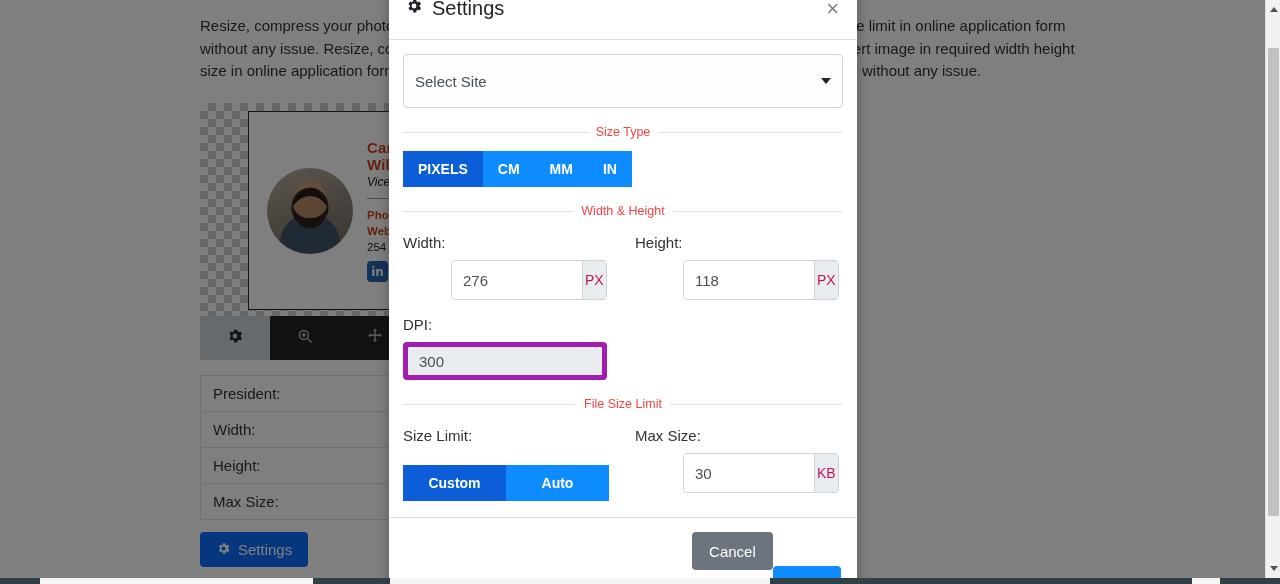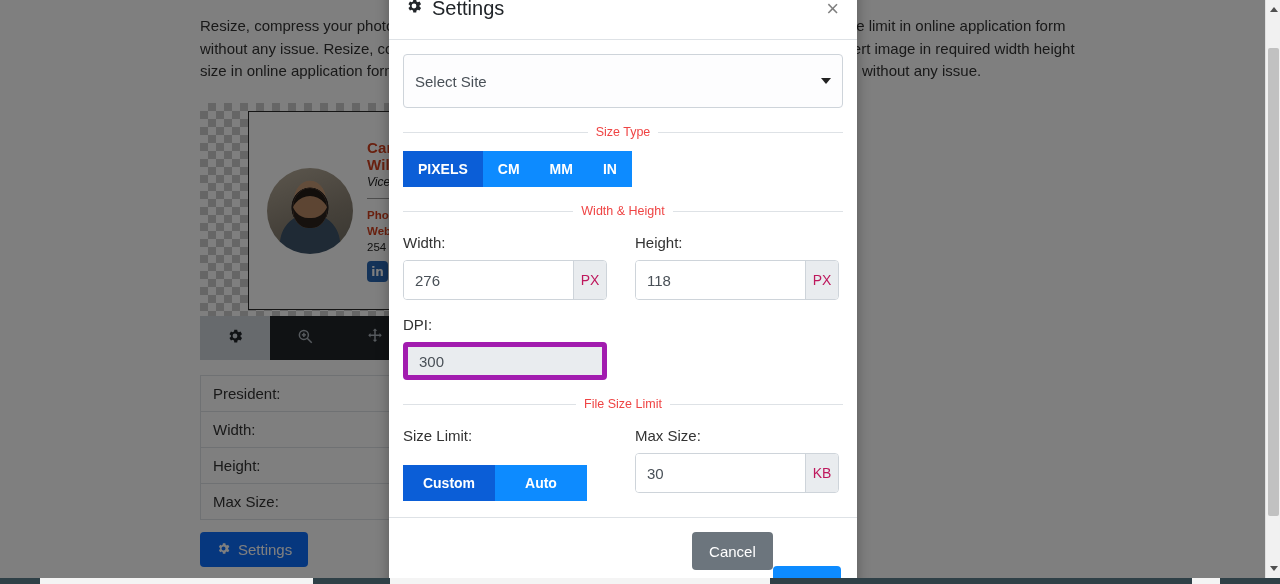--- a/index.html
+++ b/index.html
@@ -305,21 +305,21 @@
     padding: 0 15px;
     background: #0d8bff;
     color: #ffffff;
     border: none;
     font-size: 14px;
     font-weight: bold;
     font-family: "Liberation Sans", sans-serif;
     cursor: pointer;
   }
   .seg-btn.active { background: #0b5ed7; }
-  .seg.wide .seg-btn { width: 92px; padding: 0; text-align: center; }
+  .seg.wide .seg-btn { width: 103px; padding: 0; text-align: center; }
 
   .field-label {
     font-size: 15px;
     color: #333333;
     margin: 0 0 9px 0;
   }
 
   .row2 {
     display: flex;
     gap: 28px;
@@ -327,20 +327,21 @@
   }
   .col { width: 204px; }
 
   .input-group {
     display: flex;
     height: 38px;
     border: 1px solid #ced4da;
     border-radius: 4px;
     overflow: hidden;
     background: #ffffff;
+    margin-left: 48px;
   }
   .input-group input {
     flex: 1 1 auto;
     min-width: 0;
     border: none;
     outline: none;
     padding: 0 11px;
     font-size: 15px;
     color: #495057;
     background: #ffffff;

